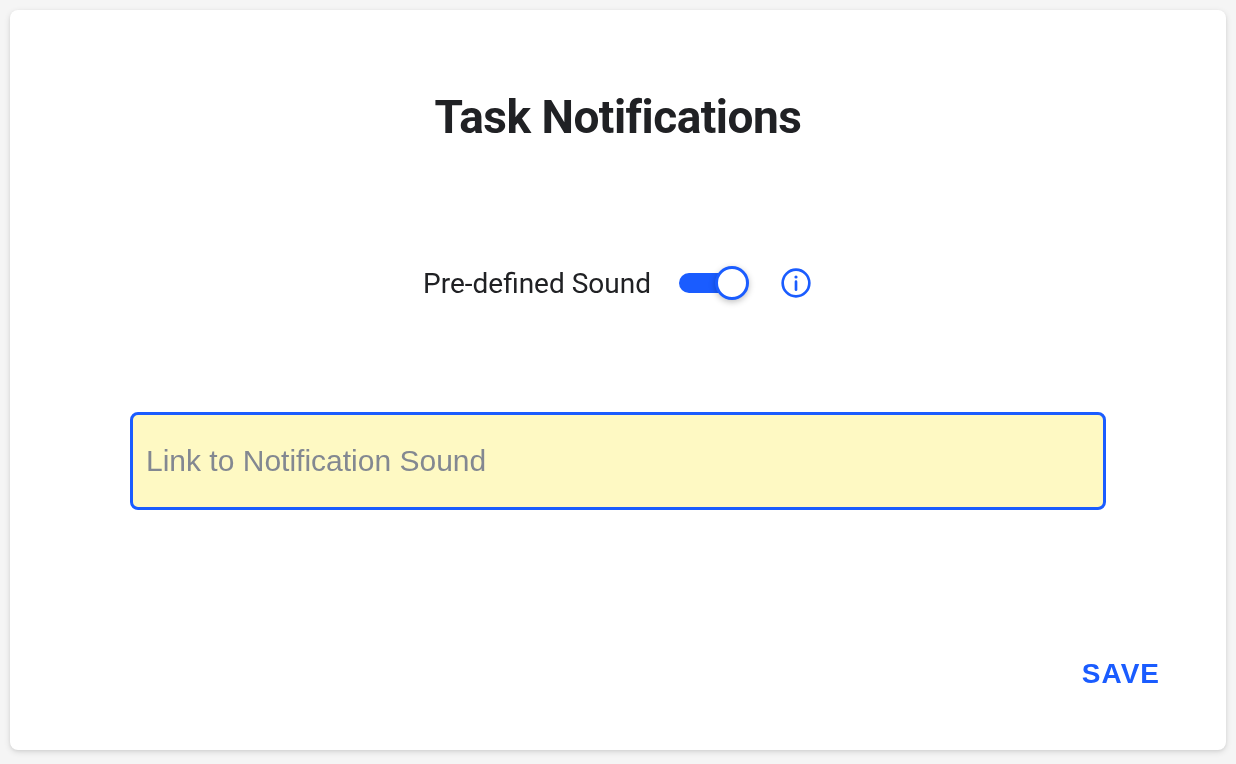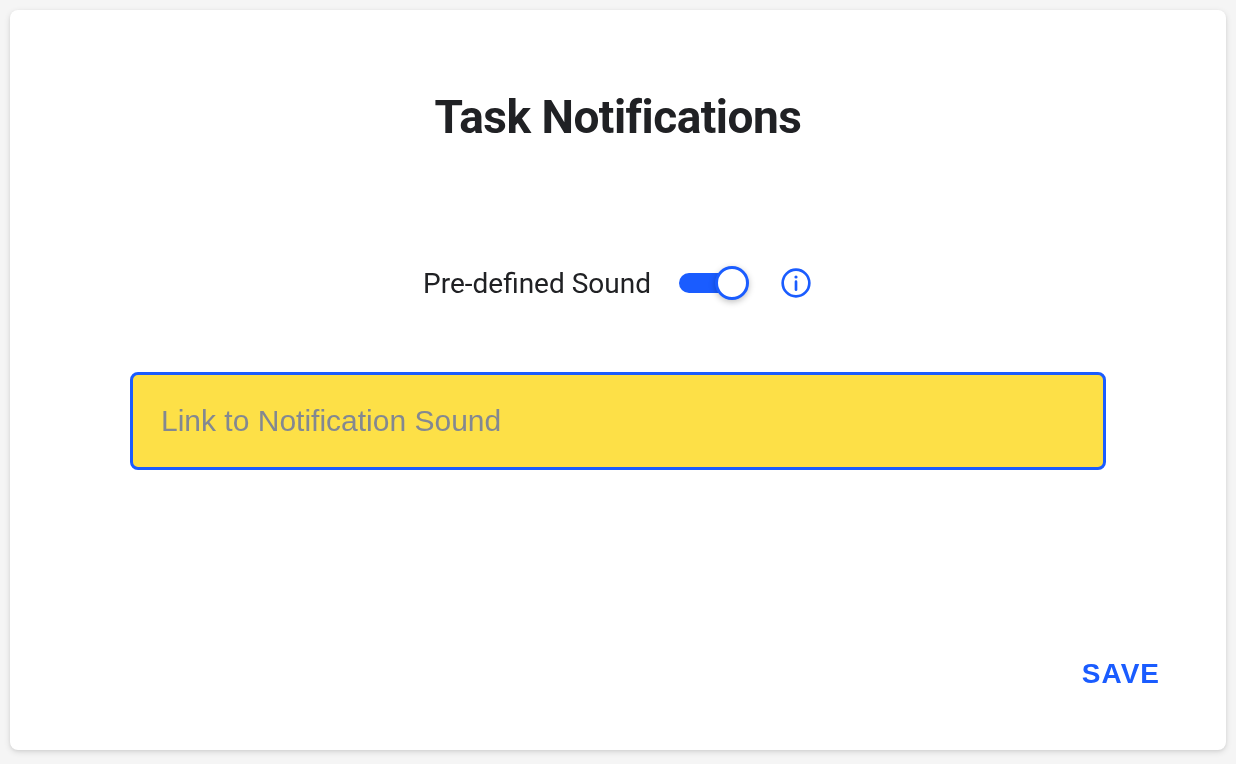--- a/index.html
+++ b/index.html
@@ -27,21 +27,21 @@
       color: #202124;
       text-align: center;
       margin-bottom: 120px;
       letter-spacing: -0.5px;
     }
     .toggle-row {
       display: flex;
       align-items: center;
       justify-content: center;
       gap: 28px;
-      margin-bottom: 70px;
+      margin-bottom: 110px;
     }
     .toggle-label {
       font-size: 28px;
       color: #202124;
     }
     .switch {
       position: relative;
       width: 72px;
       height: 38px;
       cursor: pointer;
@@ -79,24 +79,24 @@
     .info-icon svg { display: block; }
     .input-wrap {
       width: 100%;
     }
     .sound-input {
       width: 100%;
       height: 98px;
       border: 3px solid #1a5cff;
       border-radius: 8px;
       font-size: 30px;
-      padding: 0 28px;
+      padding: 0 13px;
       color: #202124;
       outline: none;
-      background: #fde047;
+      background: #fef9c3;
     }
     .sound-input::placeholder {
       color: #838891;
     }
     .save-btn {
       position: absolute;
       right: 60px;
       bottom: 50px;
       background: transparent;
       border: none;

